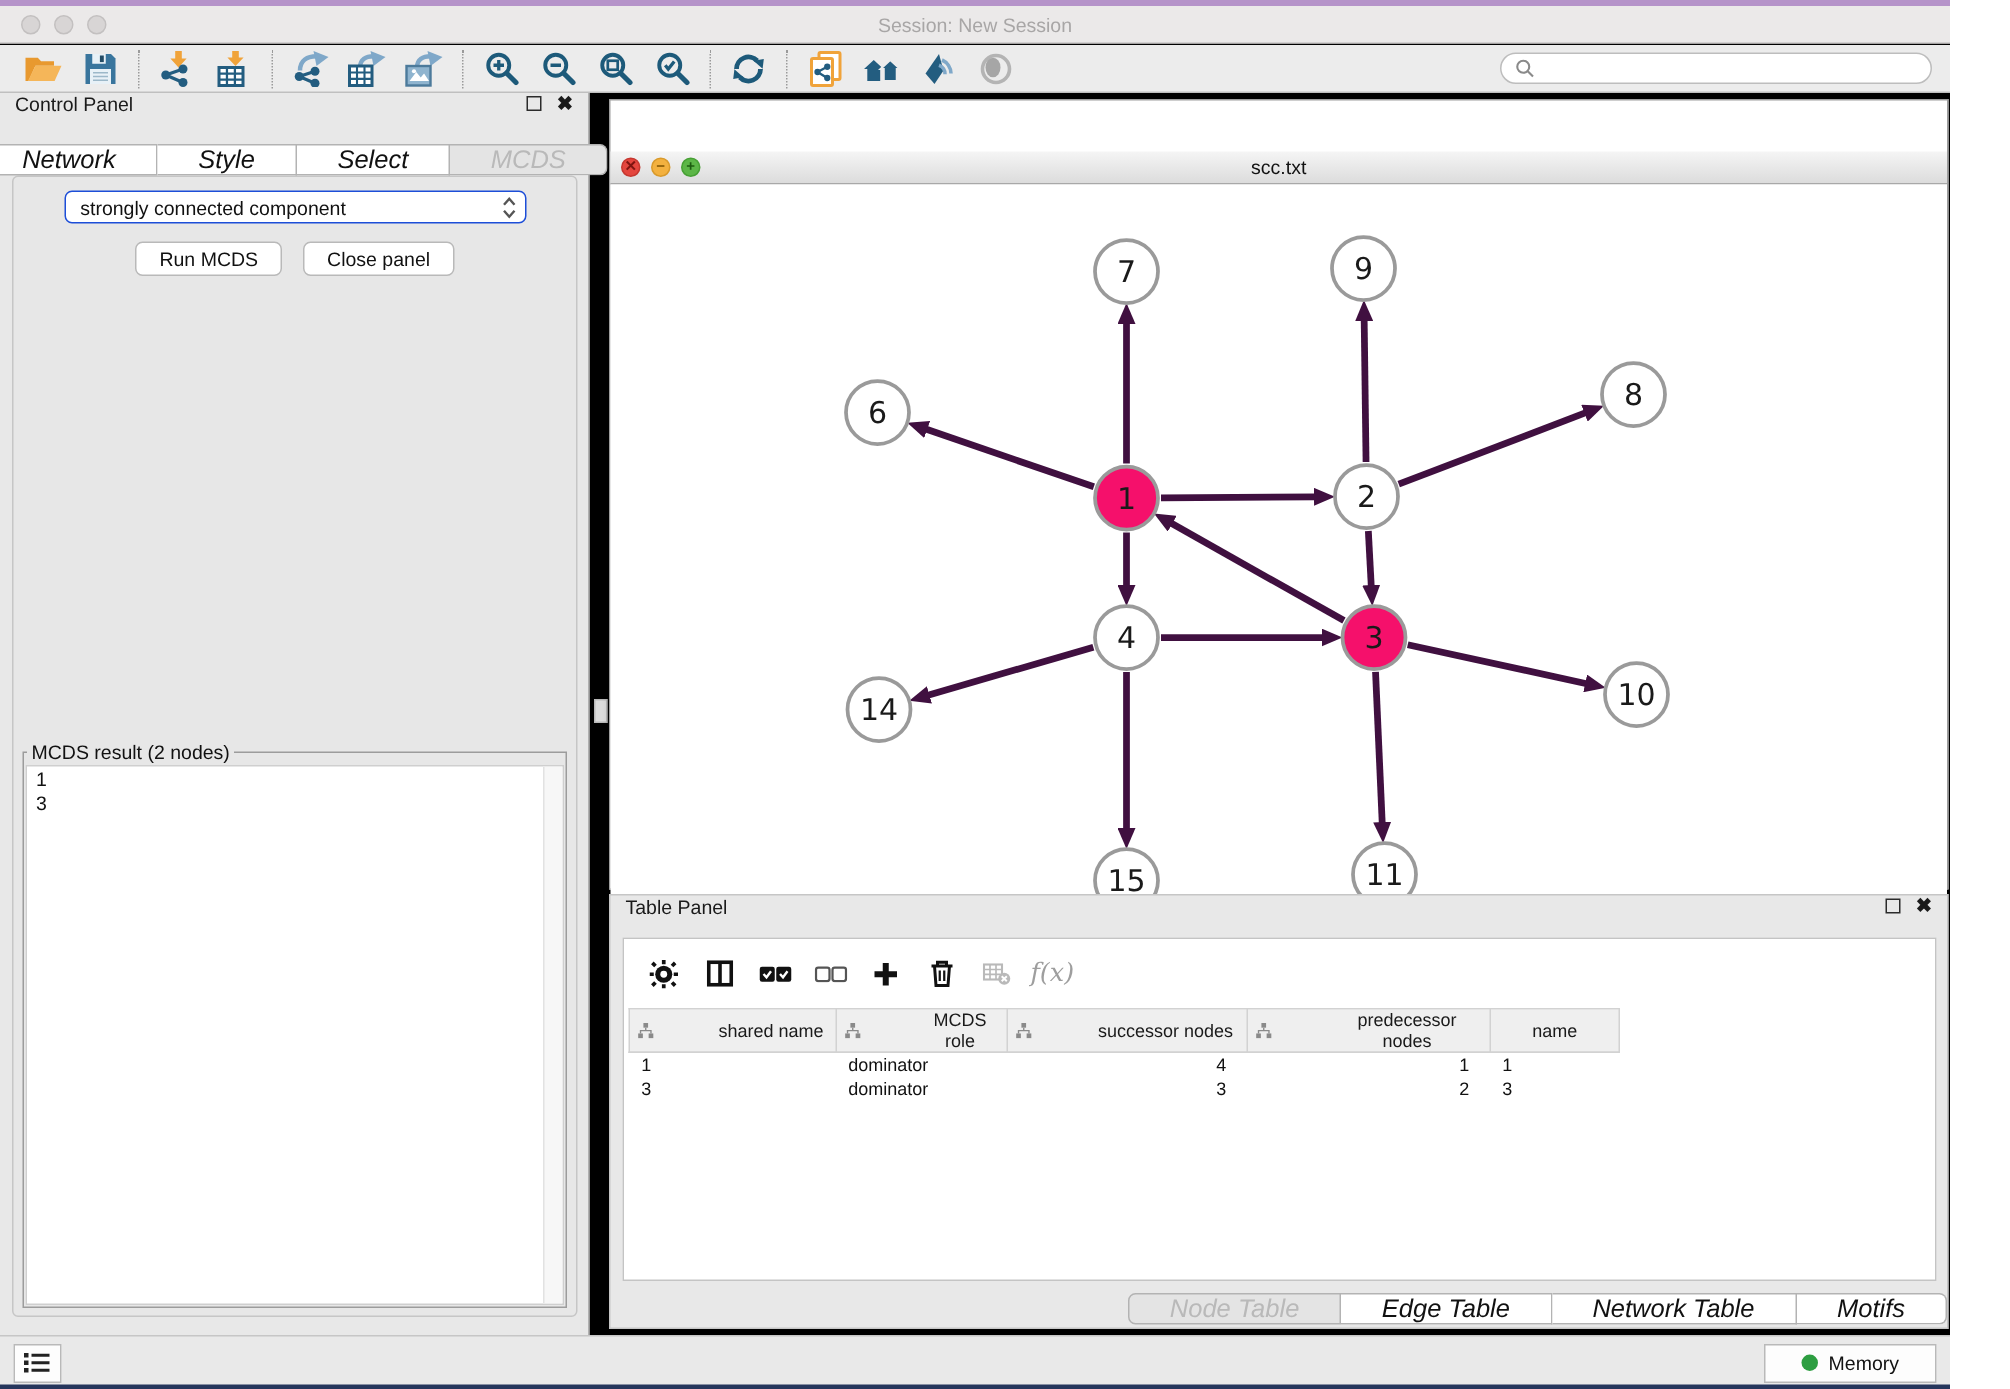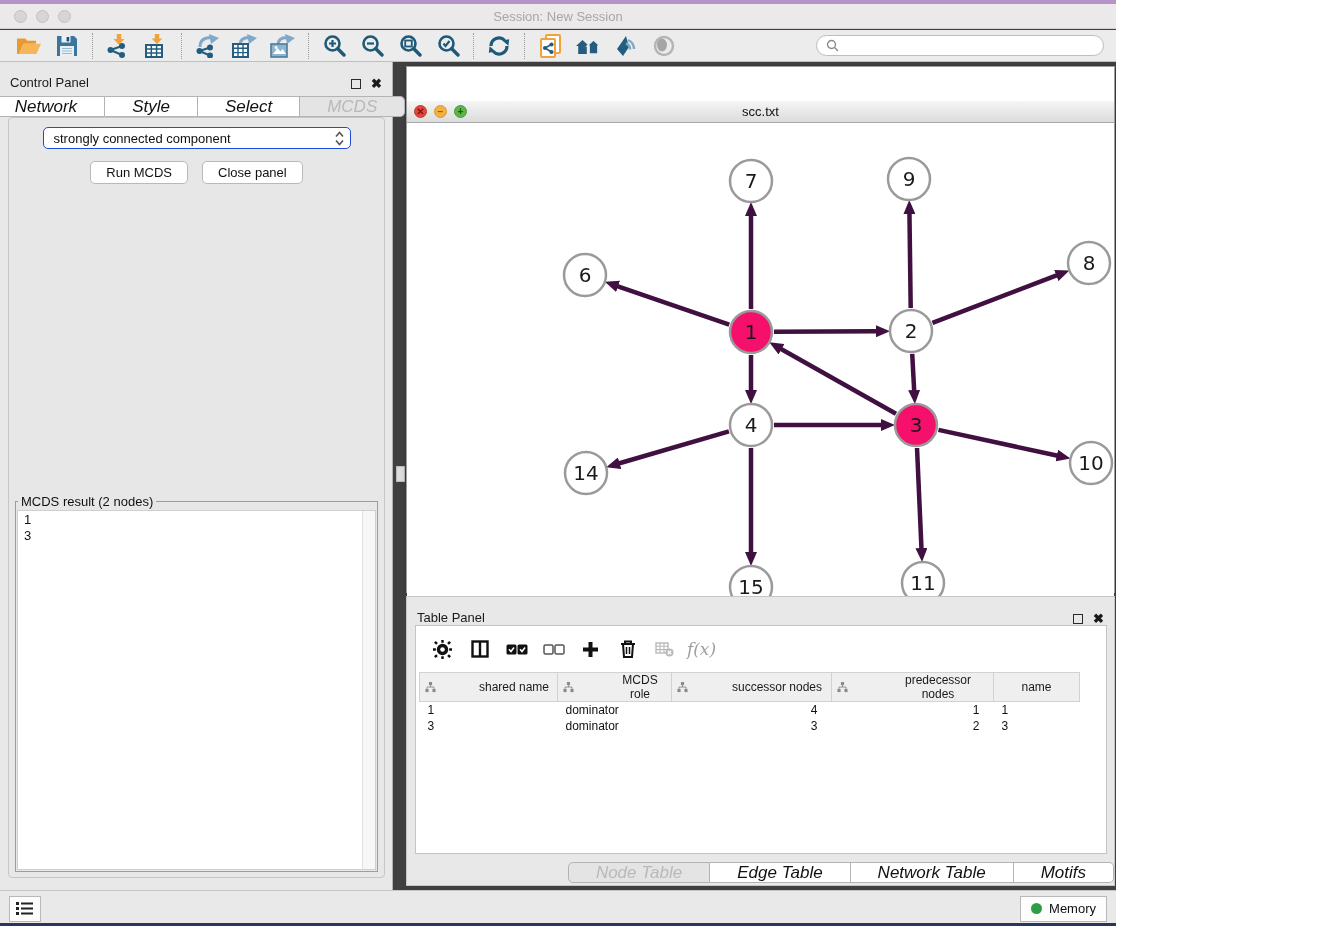--- a/index.html
+++ b/index.html
@@ -1,37 +1,37 @@
 <!DOCTYPE html>
 <html><head>
 <meta charset="utf-8">
 <style>
   * { box-sizing: border-box; margin: 0; padding: 0; }
   body { width: 1340px; height: 926px; font-family: "Liberation Sans", sans-serif; }
-  .app { position: relative; width: 1116px; height: 926px; background: #404040; overflow: hidden; }
+  .app { position: relative; width: 1300px; height: 926px; background: #000000; overflow: hidden; }
 
   .top-strip { position: absolute; top:0; left:0; right:0; height:4px; background:#b593c9; z-index:40; }
   .bottom-strip { position: absolute; bottom:0; left:0; right:0; height:3px; background:#26365c; z-index:40; }
 
   
   .titlebar { position:absolute; top:4px; left:0; right:0; height:25px; background:#ebe9e9; border-bottom:1px solid #d2d0d0; }
   .traffic-gray { position:absolute; left:14px; top:6px; display:flex; gap:9px; }
   .gdot { width:13px; height:13px; border-radius:50%; background:#d8d5d5; border:1px solid #c3c0c0; cursor:pointer; }
   .app-title { line-height:25px; text-align:center; color:#a8a6a6; font-size:13px; }
 
   
   .toolbar { position:absolute; top:30px; left:0; right:0; height:32px; background:#ececec; border-bottom:1px solid #bfbfbf; display:flex; align-items:center; padding:0 10px; }
   .tb-btn { height:30px; min-width:38px; display:flex; align-items:center; justify-content:center; cursor:pointer; }
   .tb-sep { height:26px; border-left:1px dotted #9a9a9a; margin:0 6px; }
   .search-box { margin-left:auto; margin-right:2px; width:288px; height:21px; border:1px solid #bdbdbd; border-radius:11px; background:#fff; display:flex; align-items:center; gap:6px; padding:0 9px; }
   .search-input { border:none; outline:none; flex:1; font-size:12px; background:transparent; font-family:"Liberation Sans",sans-serif; }
 
   
   .control-panel { position:absolute; left:0; top:62px; width:393px; height:828px; background:#e8e8e8; border-right:1px solid #b1b1b1; }
-  .panel-head { height:28px; display:flex; align-items:flex-end; padding:0 10px; font-size:13px; color:#1a1a1a; }
+  .panel-head { height:28px; display:flex; align-items:flex-start; padding:0 10px; font-size:13px; color:#1a1a1a; }
   .panel-icons { margin-left:auto; display:flex; align-items:center; gap:10px; }
   .float-icon { width:10px; height:10px; border:1.6px solid #2b2b2b; display:inline-block; cursor:pointer; }
   .close-icon { font-size:13px; font-weight:bold; color:#1a1a1a; line-height:1; cursor:pointer; }
   .cp-tabs { position:absolute; top:34px; left:0; width:100%; display:flex; justify-content:center; z-index:2; }
   .tab { height:21px; line-height:20px; padding:0 27px; font-size:17px; background:#fff; border:1px solid #b3b3b3; border-left:none; color:#111; cursor:pointer; white-space:nowrap;font-style:italic; }
   .tab:first-child { border-left:1px solid #b3b3b3; border-radius:5px 0 0 5px; }
   .tab:last-child { border-radius:0 5px 5px 0; }
   .tab.selected { background:#e4e4e4; color:#b9b9b9; }
   .cp-box { position:absolute; left:8px; right:7px; top:55px; bottom:12px; border:1px solid #c6c6c6; border-radius:4px; background:#e7e7e7; }
   .opt-label { margin-top:26px; text-align:center; font-size:13px; color:#111; }
@@ -69,21 +69,21 @@
   table.data th { background:#efefef; border:1px solid #d2d2d2; height:20px; font-weight:normal; }
   .hcell { display:flex; align-items:center; padding:0 5px;gap:40px; }
   .hlabel { flex:1; text-align:center; font-size:12px; color:#1a1a1a; }
   table.data td { height:16px; padding:0 8px; overflow:hidden; white-space:nowrap; }
   table.data td.num { text-align:right; padding-right:14px; }
   .tp-tabs { position:absolute; left:0; right:0; bottom:2px; display:flex; justify-content:flex-end; }
 
   
   .statusbar { position:absolute; left:0; right:0; bottom:0; height:36px; background:#e9e9e9; border-top:1px solid #c6c6c6; display:flex; align-items:center; padding:0 9px; }
   .sq-btn { width:32px; height:26px; background:#fdfdfd; border:1px solid #b9b9b9; display:flex; align-items:center; justify-content:center; cursor:pointer; }
-  .memory-btn { margin-left:auto; height:26px; background:#fdfdfd; border:1px solid #b9b9b9; display:flex; align-items:center; gap:7px; padding:0 10px; font-size:13px; color:#111; cursor:pointer; }
+  .memory-btn { margin-left:auto; height:26px; background:#fdfdfd; border:1px solid #b9b9b9; display:flex; align-items:center; gap:7px; padding:0 24px; font-size:13px; color:#111; cursor:pointer; }
   .mem-dot { width:11px; height:11px; border-radius:50%; background:#2d9e41; }
 </style>
 </head>
 <body>
 
 <div class="app">
   <div class="top-strip"></div>
 
   <div class="titlebar">
     <div class="traffic-gray">

